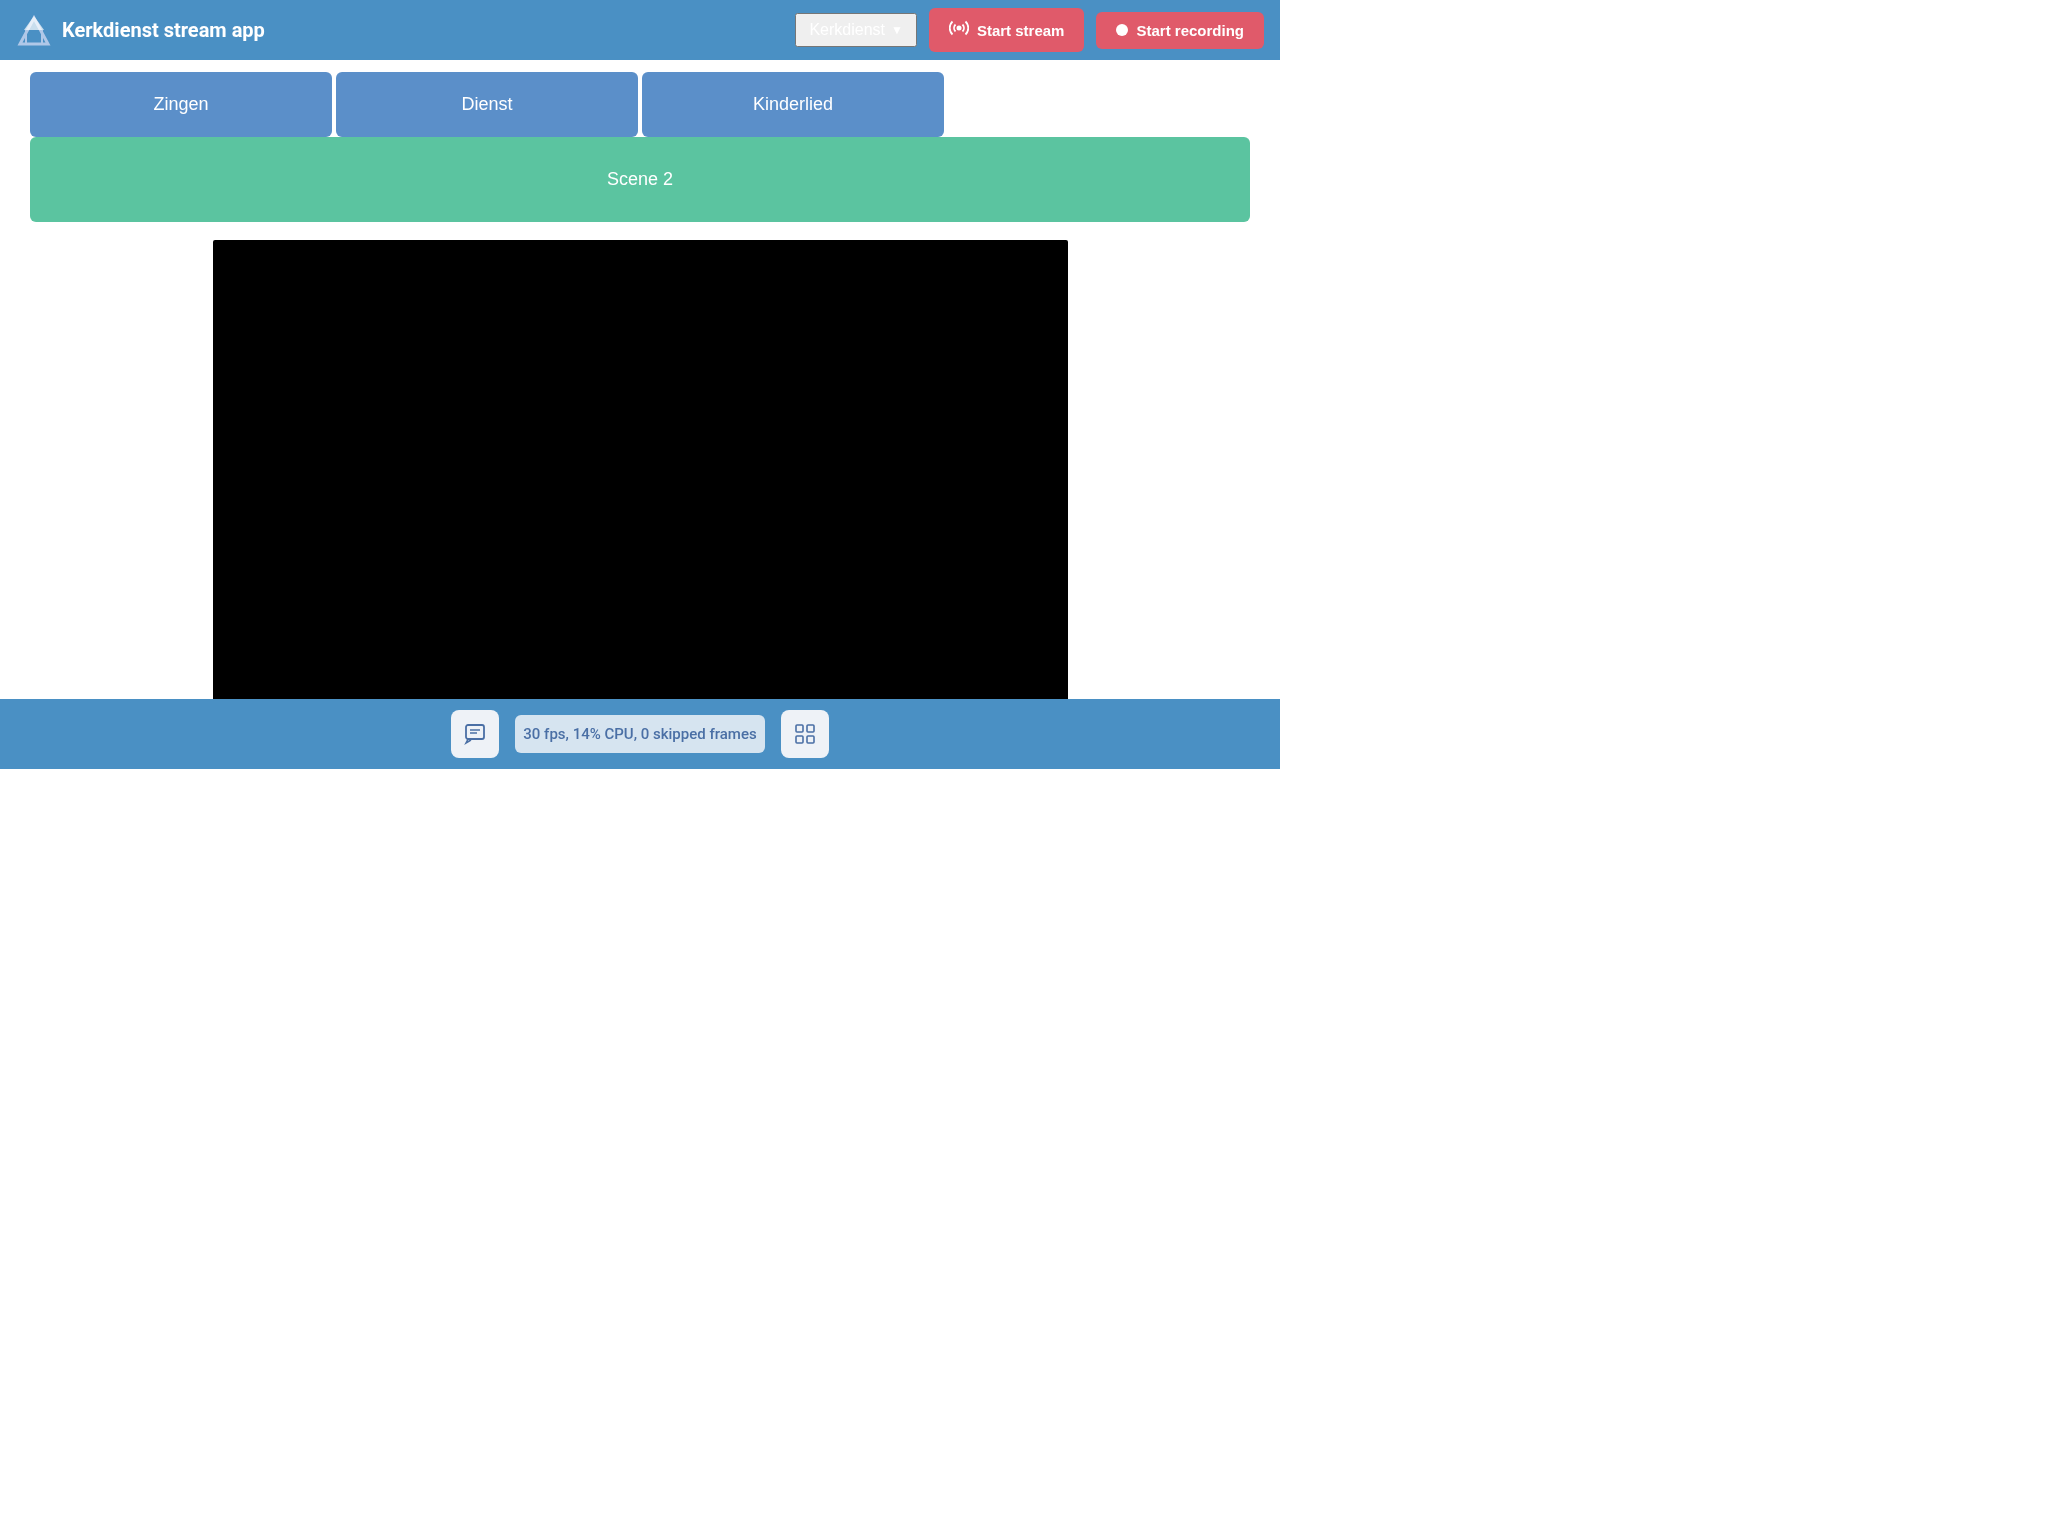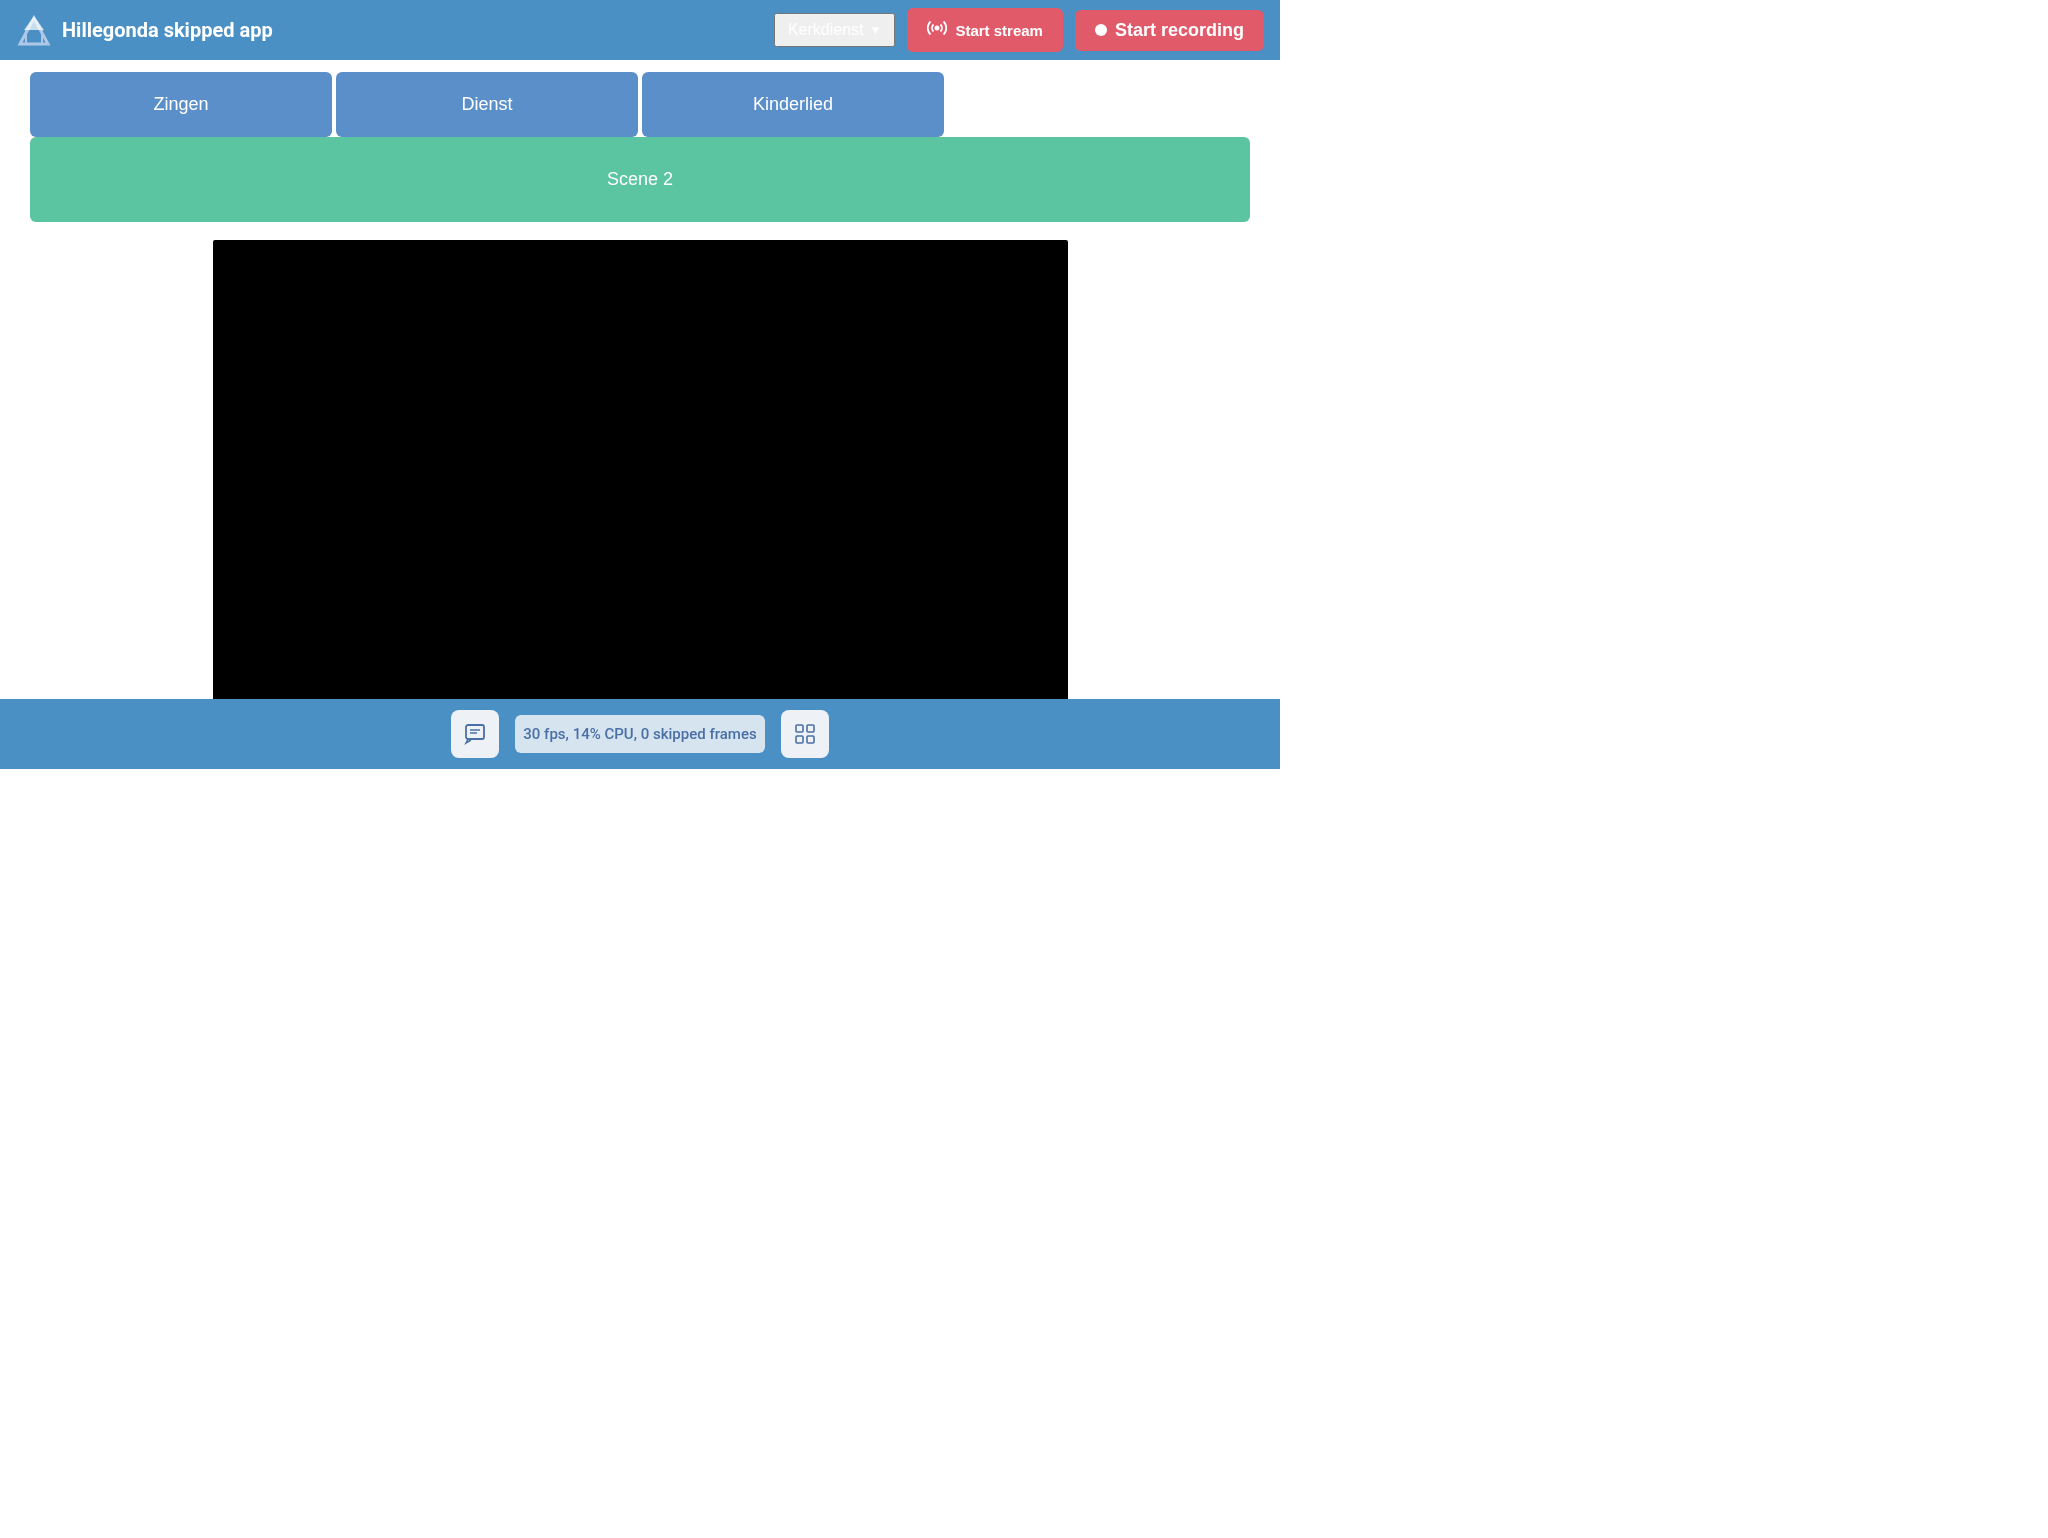--- a/index.html
+++ b/index.html
@@ -75,21 +75,21 @@
       align-items: center;
       gap: 8px;
     }
 
     .btn-start-recording {
       background: #e05a6a;
       color: #ffffff;
       border: none;
       border-radius: 6px;
       padding: 10px 20px;
-      font-size: 18px;
+      font-size: 15px;
       font-weight: 600;
       cursor: pointer;
       display: flex;
       align-items: center;
       gap: 8px;
     }
 
     .stream-icon {
       font-size: 16px;
     }
@@ -193,21 +193,21 @@
 <body>
 
 <header class="header">
   <div class="header-logo">
     <svg class="logo-icon" viewBox="0 0 36 36" xmlns="http://www.w3.org/2000/svg">
       <polygon points="4,32 18,6 32,32" fill="none" stroke="#b0c8e8" stroke-width="3"></polygon>
       <line x1="10" y1="32" x2="10" y2="18" stroke="#b0c8e8" stroke-width="2"></line>
       <line x1="26" y1="32" x2="26" y2="18" stroke="#b0c8e8" stroke-width="2"></line>
       <polygon points="8,18 18,4 28,18" fill="white" opacity="0.7"></polygon>
     </svg>
-    <span class="header-title">Hillegonda skipped app</span>
+    <span class="header-title">Kerkdienst stream app</span>
   </div>
 
   <div class="header-spacer"></div>
 
   <button class="kerkdienst-dropdown">
     <span>Kerkdienst</span>
     <span class="chevron-down">▼</span>
   </button>
 
   <button class="btn-start-stream">

